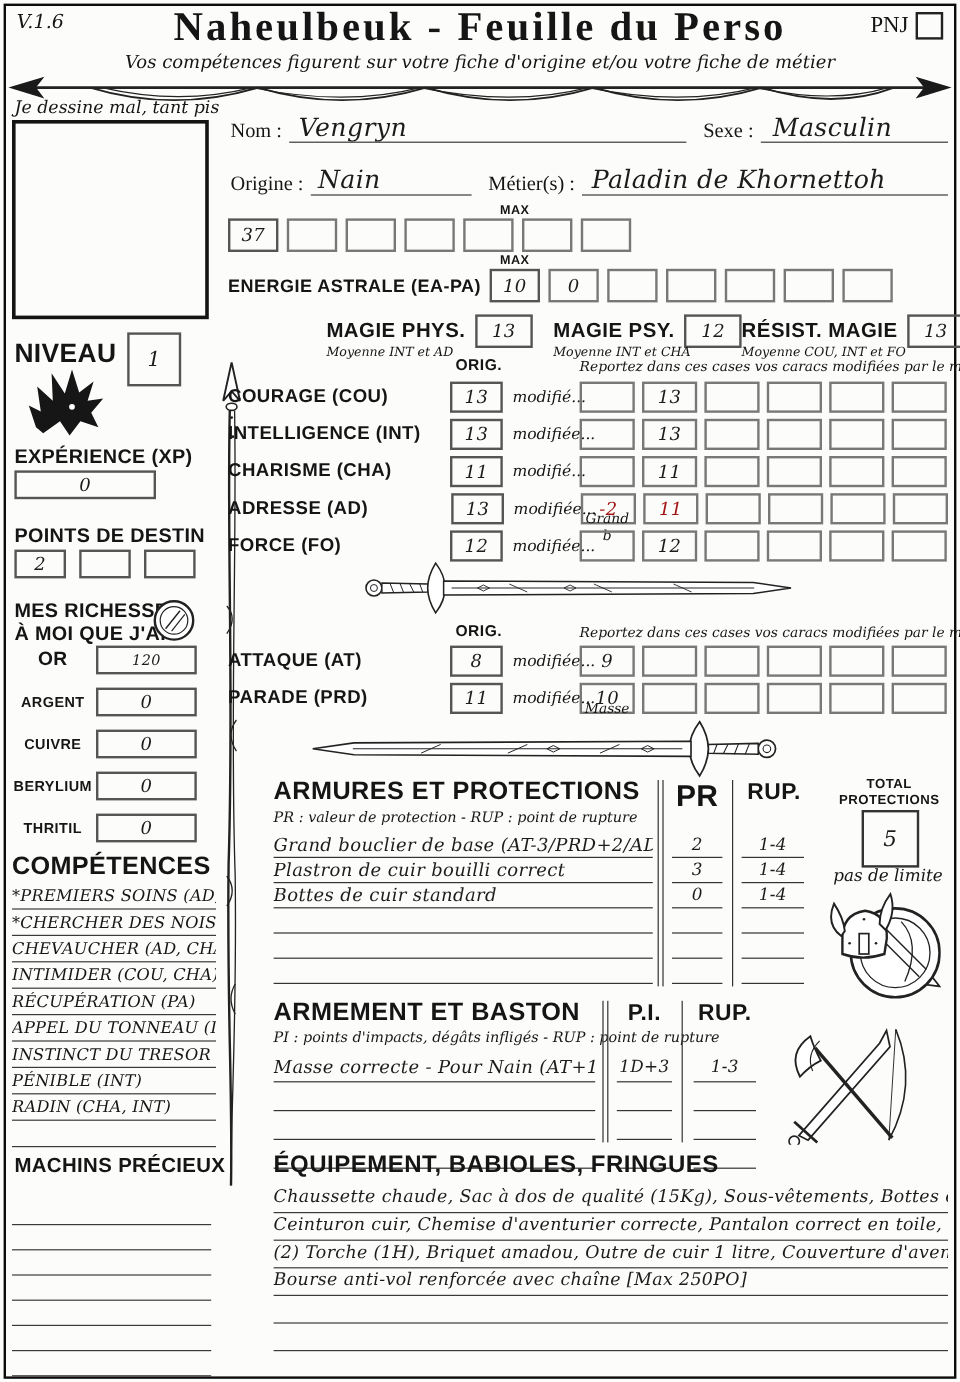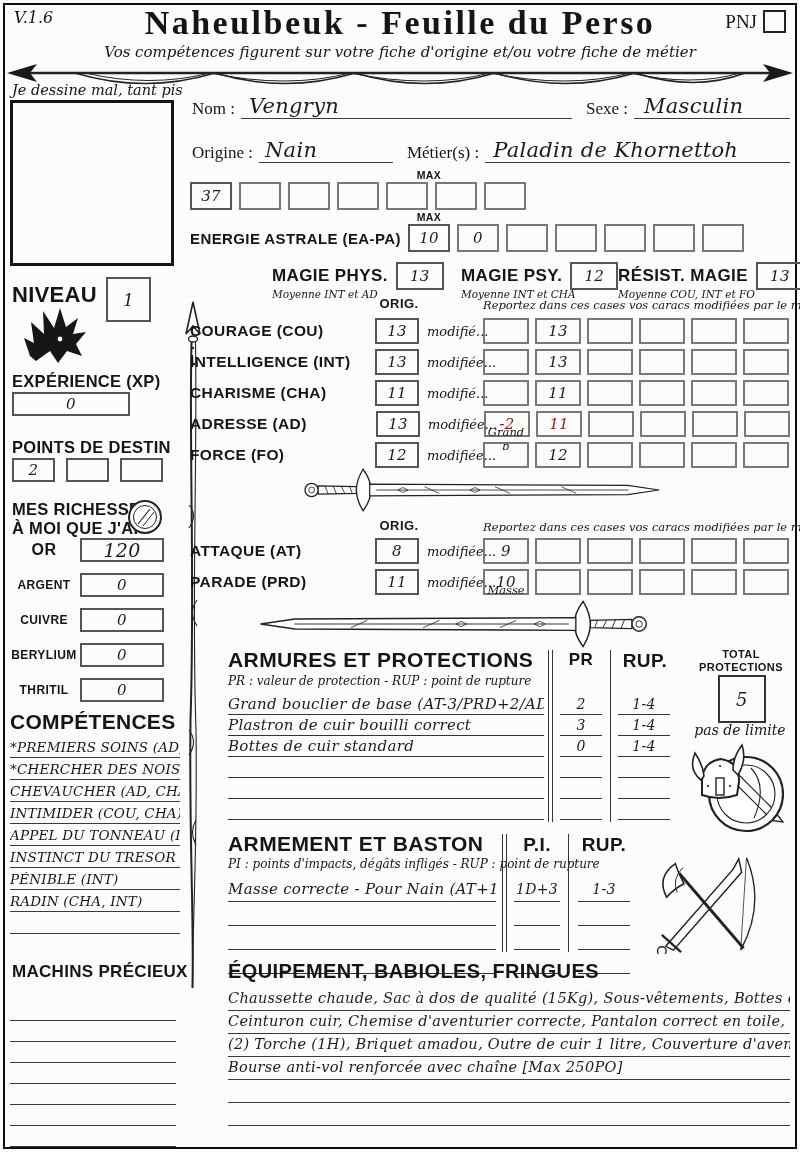--- a/index.html
+++ b/index.html
@@ -102,21 +102,21 @@
       <circle cx="19" cy="19" r="16" fill="#fff" stroke="#222" stroke-width="2"></circle>
       <circle cx="19" cy="19" r="11.5" fill="none" stroke="#222" stroke-width="1"></circle>
       <line x1="12" y1="26" x2="24" y2="11" stroke="#222" stroke-width="1.2"></line>
       <line x1="17" y1="28" x2="28" y2="14" stroke="#222" stroke-width="1"></line>
     </svg>
   </div>
   <div id="money-rows">
       <div class="money-row abs" style="left: 10px; top: 538px; width: 168px;">
         <span class="bold" style="width: 68px; text-align: center; font-size: 16px;">OR</span>
         <div class="origbox" style="width: 84px; height: 24px; margin-left: 2px;">
-          <span class="hand" style="font-size: 19px;">120</span>
+          <span class="hand" style="font-size: 12px;">120</span>
         </div>
       </div>
       <div class="money-row abs" style="left: 10px; top: 573px; width: 168px;">
         <span class="bold" style="width: 68px; text-align: center; font-size: 12px;">ARGENT</span>
         <div class="origbox" style="width: 84px; height: 24px; margin-left: 2px;">
           <span class="hand" style="font-size: 15px;">0</span>
         </div>
       </div>
       <div class="money-row abs" style="left: 10px; top: 608px; width: 168px;">
         <span class="bold" style="width: 68px; text-align: center; font-size: 12px;">CUIVRE</span>
@@ -137,20 +137,21 @@
         </div>
       </div>
     </div>
 
   <div class="abs head-l" style="left:10px;top:710px;font-size:21px;">COMPÉTENCES</div>
   <div class="abs" style="left:10px;top:736px;width:170px;" id="comp-list">
       <div class="comp-item" style="height: 22px; line-height: 22px;">*PREMIERS SOINS (AD, INT)</div>
       <div class="comp-item" style="height: 22px; line-height: 22px;">*CHERCHER DES NOISES</div>
       <div class="comp-item" style="height: 22px; line-height: 22px;">CHEVAUCHER (AD, CHA)</div>
       <div class="comp-item" style="height: 22px; line-height: 22px;">INTIMIDER (COU, CHA)</div>
+      <div class="comp-item" style="height: 22px; line-height: 22px;">RÉCUPÉRATION (PA)</div>
       <div class="comp-item" style="height: 22px; line-height: 22px;">APPEL DU TONNEAU (INT)</div>
       <div class="comp-item" style="height: 22px; line-height: 22px;">INSTINCT DU TRESOR (INT)</div>
       <div class="comp-item" style="height: 22px; line-height: 22px;">PÉNIBLE (INT)</div>
       <div class="comp-item" style="height: 22px; line-height: 22px;">RADIN (CHA, INT)</div>
       <div class="comp-item" style="height: 22px; line-height: 22px;"></div>
     </div>
 
   <div class="abs head-l" style="left:12px;top:962px;font-size:17px;">MACHINS PRÉCIEUX</div>
   <div class="abs" style="left:10px;top:1000px;width:166px;" id="machins-lines">
       <div class="blank-line" style="height: 20px;"></div>
@@ -502,21 +503,21 @@
       <path d="M118 31 l6 -3 l6 3 l-6 3 Z M205 31 l6 -3 l6 3 l-6 3 Z" fill="none" stroke="#222" stroke-width=".9"></path>
     </svg>
   </div>
 
   <div class="abs" style="left:190px;top:648px;width:600px;height:184px;">
     <div class="sec-title abs" style="left:38px;top:0;">ARMURES ET PROTECTIONS</div>
     <div class="cal abs" style="left:38px;top:26px;font-size:12px;">PR : valeur de protection - RUP : point de rupture</div>
     <div class="vline" style="left:358px;top:2px;height:172px;"></div>
     <div class="vline" style="left:362px;top:2px;height:172px;"></div>
     <div class="vline" style="left:420px;top:2px;height:172px;"></div>
-    <div class="abs bold" style="left:366px;top:2px;width:50px;text-align:center;font-size:17px;">PR</div>
+    <div class="abs bold" style="left:366px;top:2px;width:50px;text-align:center;font-size:25px;">PR</div>
     <div class="abs bold" style="left:426px;top:2px;width:58px;text-align:center;font-size:19px;">RUP.</div>
     <div id="armor-rows">
         <div class="tbl-name hand" style="position: absolute; left: 38px; top: 46px; width: 316px; height: 21px; line-height: 20px; white-space: nowrap; overflow: hidden;">Grand bouclier de base (AT-3/PRD+2/AD-2)</div>
         <div class="tbl-val hand" style="position: absolute; left: 370px; top: 46px; width: 42px; height: 21px; line-height: 20px;">2</div>
         <div class="tbl-val hand" style="position: absolute; left: 428px; top: 46px; width: 52px; height: 21px; line-height: 20px;">1-4</div>
         <div class="tbl-name hand" style="position: absolute; left: 38px; top: 67px; width: 316px; height: 21px; line-height: 20px; white-space: nowrap; overflow: hidden;">Plastron de cuir bouilli correct</div>
         <div class="tbl-val hand" style="position: absolute; left: 370px; top: 67px; width: 42px; height: 21px; line-height: 20px;">3</div>
         <div class="tbl-val hand" style="position: absolute; left: 428px; top: 67px; width: 52px; height: 21px; line-height: 20px;">1-4</div>
         <div class="tbl-name hand" style="position: absolute; left: 38px; top: 88px; width: 316px; height: 21px; line-height: 20px; white-space: nowrap; overflow: hidden;">Bottes de cuir standard</div>
         <div class="tbl-val hand" style="position: absolute; left: 370px; top: 88px; width: 42px; height: 21px; line-height: 20px;">0</div>

